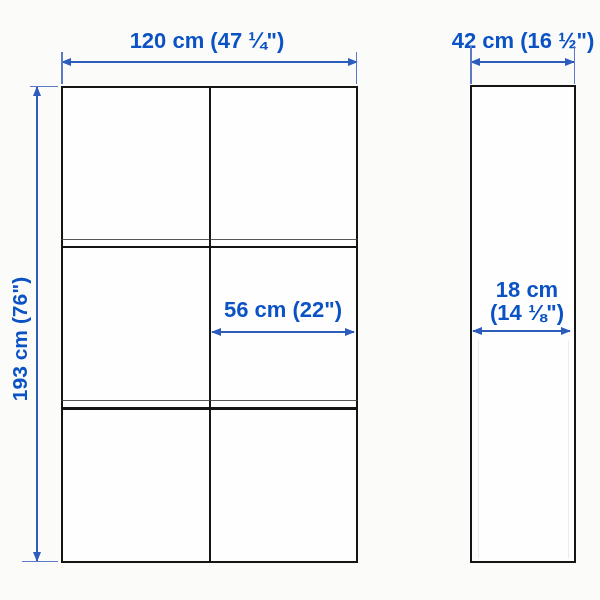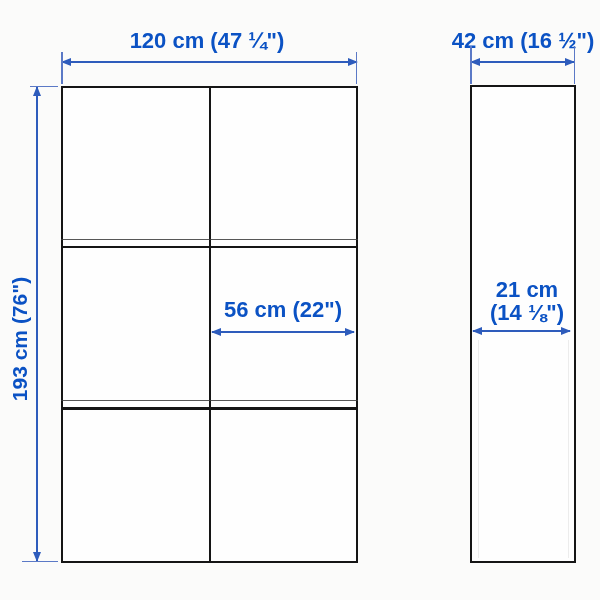--- a/index.html
+++ b/index.html
@@ -107,21 +107,21 @@
   <div class="ext-h" style="left:30px;top:85.5px;width:28px;"></div>
   <div class="ext-h" style="left:22px;top:560.5px;width:36px;"></div>
 
   <div class="dim-text" style="left:283px;top:309px;">56 cm (22")</div>
   <div class="harrow" style="left:212px;top:331px;width:142px;">
     <div class="head left"></div>
     <div class="head right"></div>
   </div>
 
   <div class="dim-text" style="left:527px;top:301px;">
-    <span style="display:block">21 cm</span>
+    <span style="display:block">18 cm</span>
     <span style="display:block">(14 ⅛")</span>
   </div>
   <div class="harrow" style="left:473px;top:330px;width:97px;">
     <div class="head left"></div>
     <div class="head right"></div>
   </div>
 
 </div>
 
 </body></html>

